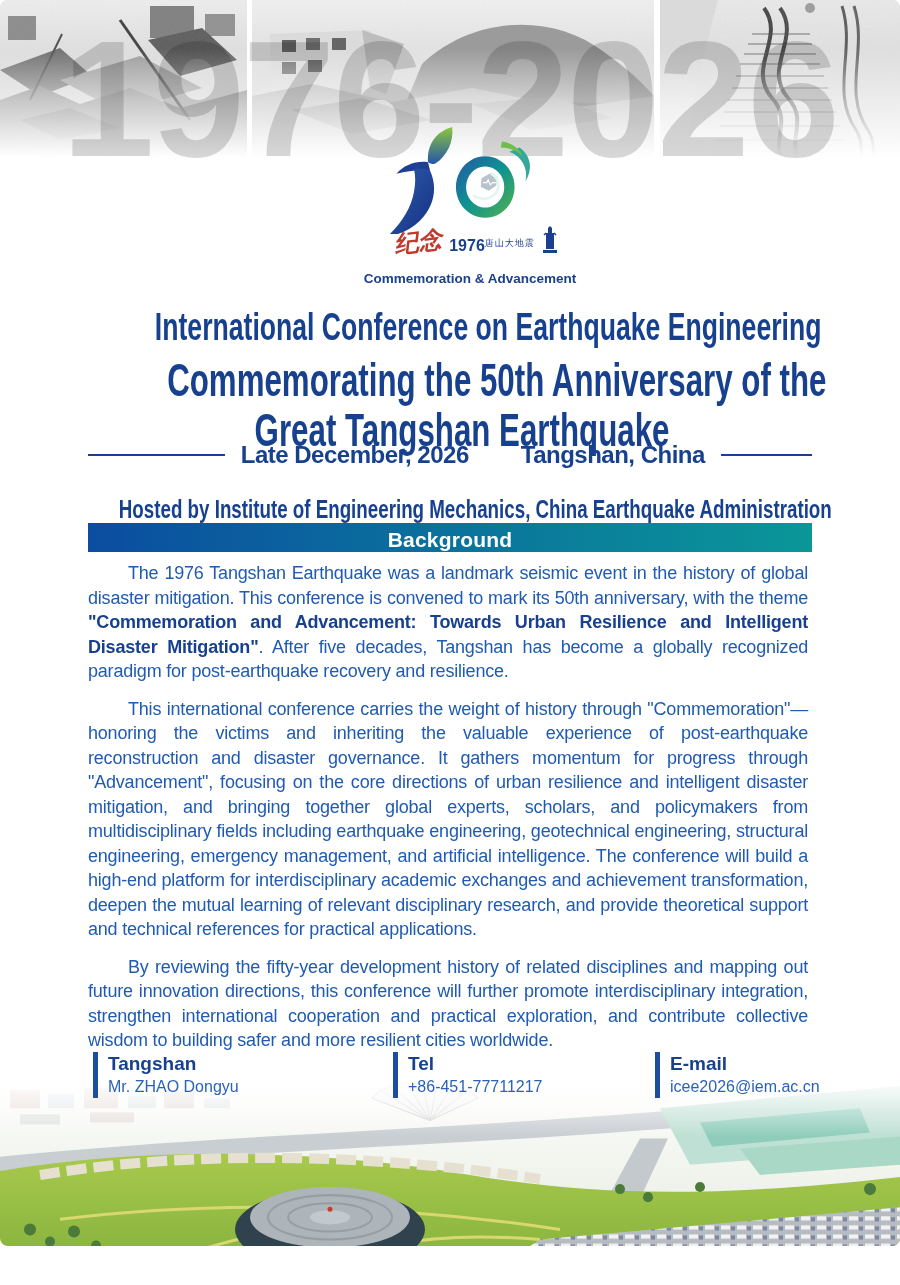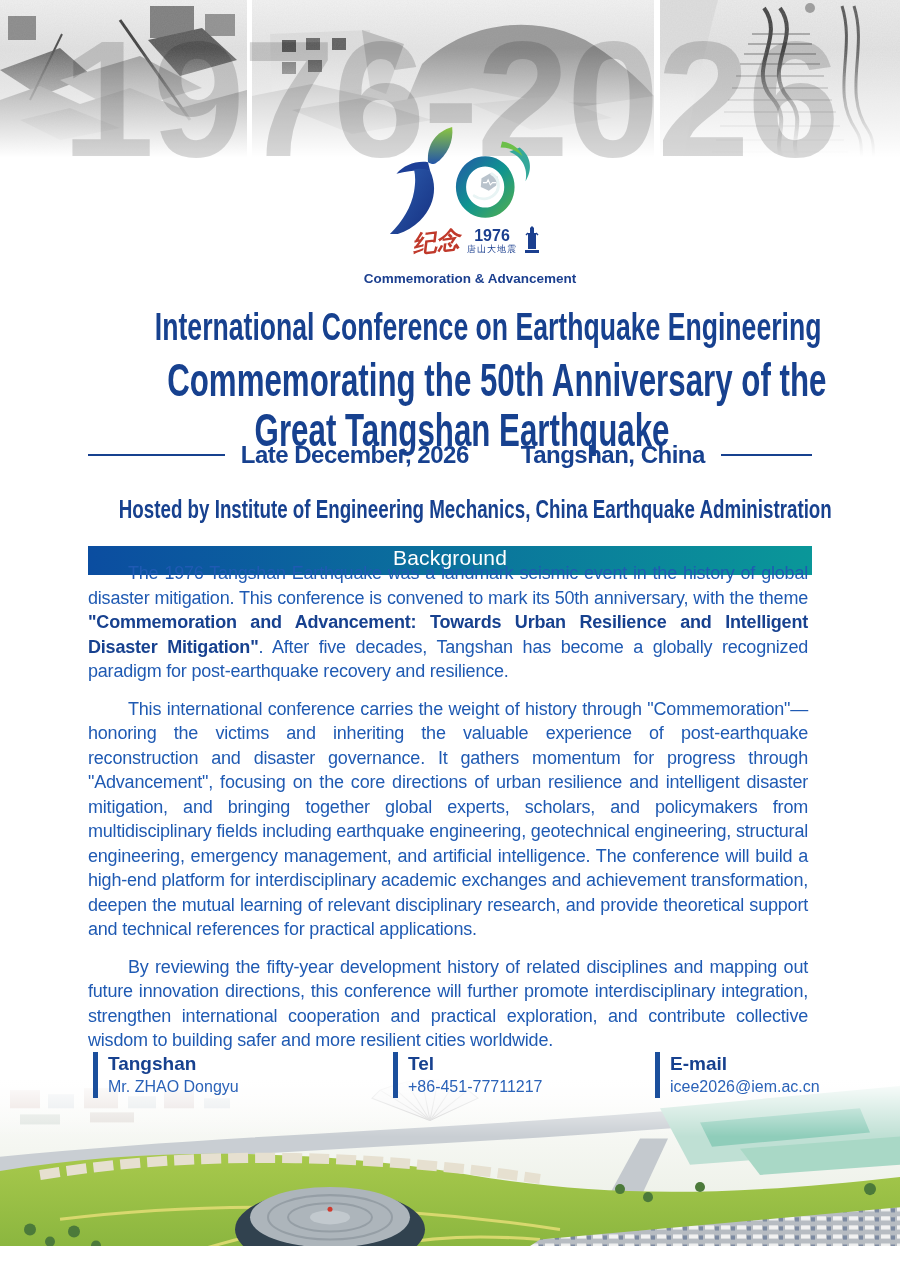--- a/index.html
+++ b/index.html
@@ -1,17 +1,17 @@
 <!DOCTYPE html>
 <html><head>
 <meta charset="utf-8">
 <style>
   html,body{margin:0;padding:0;background:#ffffff;}
   .poster{position:relative;width:900px;height:1246px;background:#fff;overflow:hidden;
-          font-family:"Liberation Sans", sans-serif;}
+          font-family:"Liberation Sans", sans-serif;border-radius:8px;}
 
   
   .header{position:absolute;top:0;left:0;width:900px;height:250px;}
   .photos{display:flex;}
   .photo{height:158px;position:relative;background:#ddd;}
   .photo svg{display:block;width:100%;height:100%;}
   .ph1{width:247px;}
   .ph2{width:402px;margin-left:5px;}
   .ph3{width:240px;margin-left:6px;}
   .photo-fade{position:absolute;top:0;left:0;width:900px;height:162px;
@@ -19,21 +19,21 @@
   .watermark{position:absolute;top:16px;left:0;width:900px;text-align:center;
      font-weight:bold;font-size:166px;line-height:1;white-space:nowrap;
      color:rgba(125,125,125,.30);mix-blend-mode:multiply;letter-spacing:-2px;}
 
   
   .logo{position:absolute;top:124px;left:0;width:900px;text-align:center;z-index:3;}
   .logo-mark{width:218px;height:110px;}
   .cnrow{display:flex;justify-content:center;align-items:flex-end;gap:7px;margin-top:-12px;margin-left:52px;}
   .jinian{font-family:"DejaVu Serif",serif;font-style:italic;font-weight:bold;
      color:#c0392b;font-size:24px;transform:rotate(-7deg);line-height:1;}
-  .yearblock{display:inline-flex;flex-direction:column;line-height:1;}
+  .yearblock{display:inline-flex;flex-direction:row;line-height:1;}
   .y1976{color:#1b3f8f;font-weight:bold;font-size:16px;}
   .cnsub{color:#1b3f8f;font-size:9px;letter-spacing:1px;margin-top:1px;}
   .tagline{color:#1b3f8f;font-weight:bold;font-size:13.5px;margin-top:17px;margin-left:40px;}
 
   
   .title{position:absolute;top:295px;left:0;width:900px;text-align:center;color:#17418f;font-weight:bold;z-index:2;}
   .tl{line-height:1.08;}
   .cond{display:inline-block;white-space:nowrap;}
   .tl1 .cond{font-size:38px;transform:scaleX(.70);}
   .tl2 .cond{font-size:46px;transform:scaleX(.68);}
@@ -42,24 +42,24 @@
   .daterow{position:absolute;top:441px;left:88px;width:724px;display:flex;align-items:center;color:#17418f;}
   .rule{height:2.5px;background:#17418f;}
   .rl{flex:1.5;} .rr{flex:1;}
   .dtext{font-weight:bold;font-size:24px;letter-spacing:-.5px;margin:0 16px;white-space:nowrap;}
   .dgap{display:inline-block;width:52px;}
 
   .host{position:absolute;top:495px;left:0;width:900px;text-align:center;color:#17418f;font-weight:bold;}
   .host .cond{font-size:25px;transform:scaleX(.75);}
 
   
-  .secbar{position:absolute;top:546px;left:88px;width:724px;height:29px;
+  .secbar{position:absolute;top:523px;left:88px;width:724px;height:29px;
      background:linear-gradient(90deg,#0b4da0,#0a9799);
-     display:flex;align-items:flex-start;justify-content:center;
-     color:#fff;font-weight:normal;font-size:21px;letter-spacing:.2px;}
+     display:flex;align-items:flex-end;justify-content:center;
+     color:#fff;font-weight:bold;font-size:21px;letter-spacing:.2px;}
 
   
   .bodytext{position:absolute;top:561px;left:88px;width:724px;color:#1f5ab3;
      font-size:18px;line-height:24.5px;text-align:justify;letter-spacing:-.2px;z-index:2;}
   .bodytext p{margin:0 4px 13px 0;text-indent:40px;}
   .bodytext b{color:#17418f;}
 
   
   .contacts{position:absolute;top:1052px;left:93px;width:719px;
      display:grid;grid-template-columns:300px 262px 1fr;z-index:4;}

